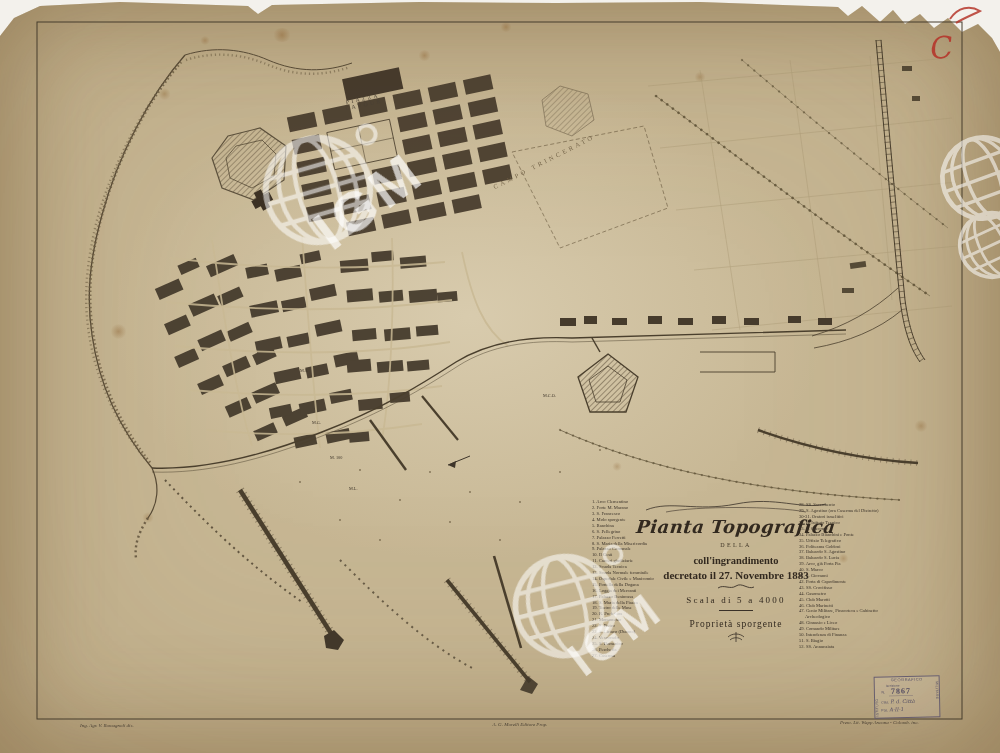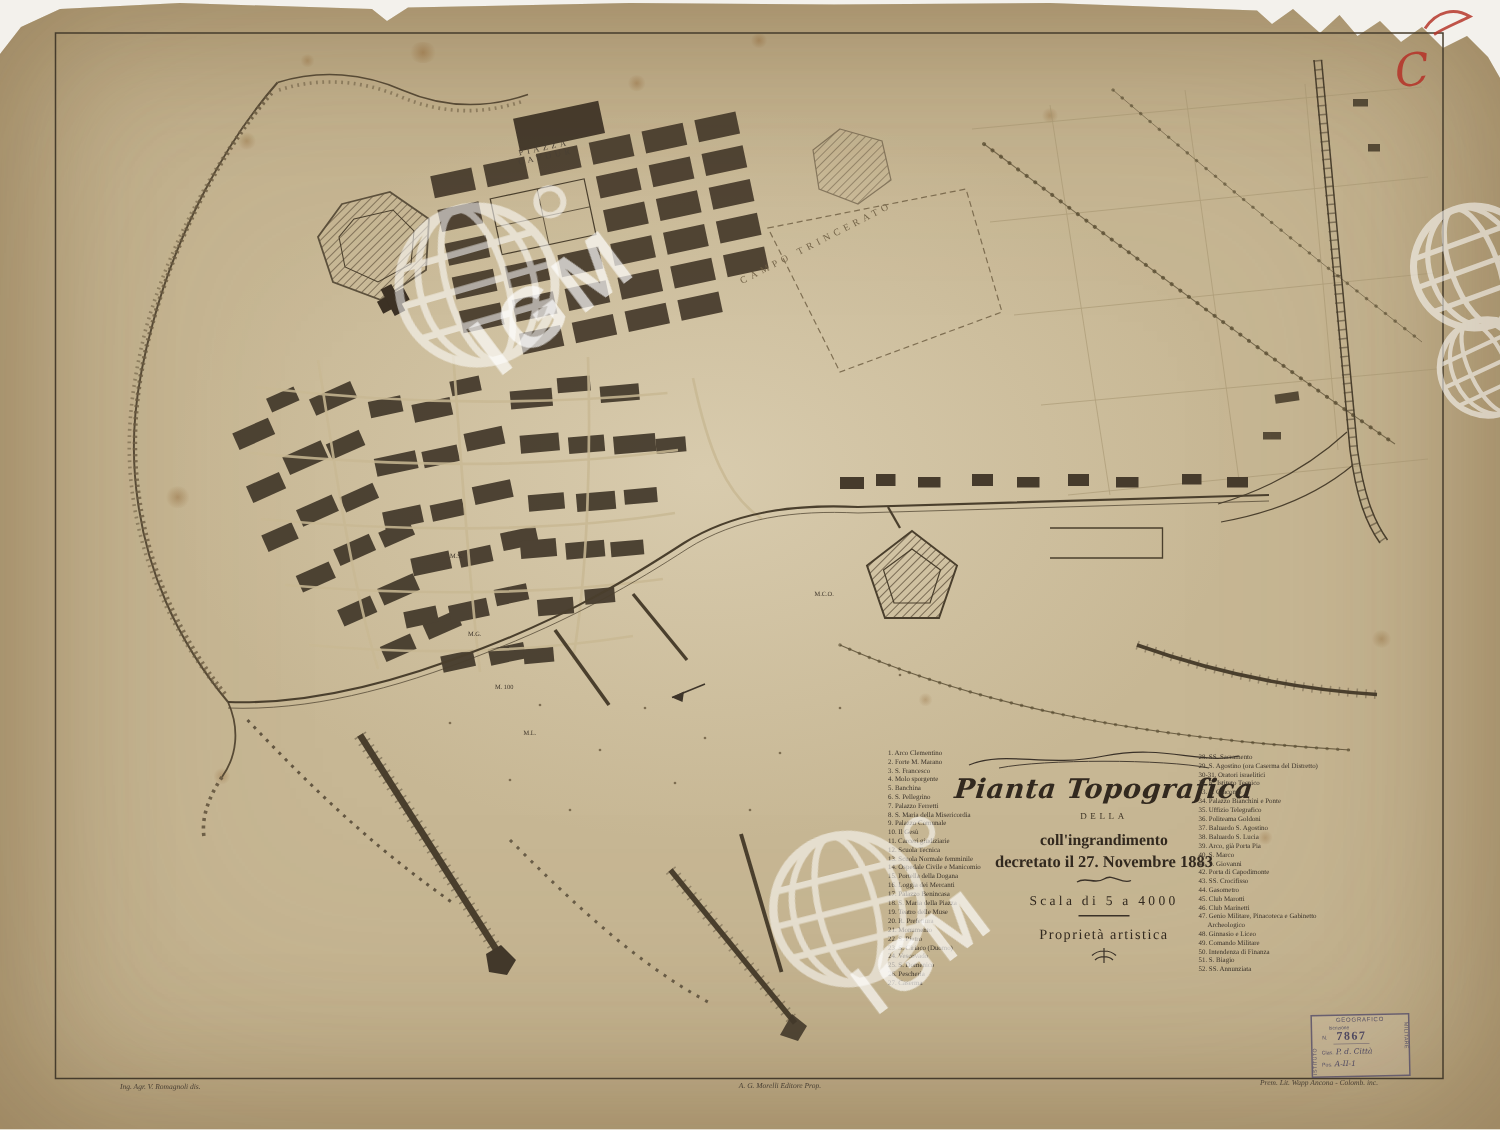--- a/index.html
+++ b/index.html
@@ -339,21 +339,21 @@
     </svg>
     <div class="tb-title">Pianta Topografica</div>
     <div class="tb-della">DELLA</div>
     <div class="tb-sub1">coll'ingrandimento</div>
     <div class="tb-sub2">decretato il 27. Novembre 1883</div>
     <svg class="orn" width="40" height="8" viewBox="0 0 40 8">
       <path d="M2,5 C8,1 14,7 20,3 C26,-1 32,7 38,4" fill="none" stroke="#3a3128" stroke-width=".9"></path>
     </svg>
     <div class="tb-scale">Scala di 5 a 4000</div>
     <div class="tb-rule"></div>
-    <div class="tb-prop">Proprietà artistica</div>
+    <div class="tb-prop">Proprietà sporgente</div>
     <svg class="orn" width="28" height="12" viewBox="0 0 28 12">
       <path d="M14,1 L14,11 M6,6 C10,2 18,2 22,6 M8,9 C11,6 17,6 20,9" fill="none" stroke="#3a3128" stroke-width=".8"></path>
     </svg>
   </div>
 
   <ol class="leg leg-left">
 
       <li class="leg-item"><span>1.</span> <span>Arco Clementino</span></li>
 
       <li class="leg-item"><span>2.</span> <span>Forte M. Marano</span></li>

